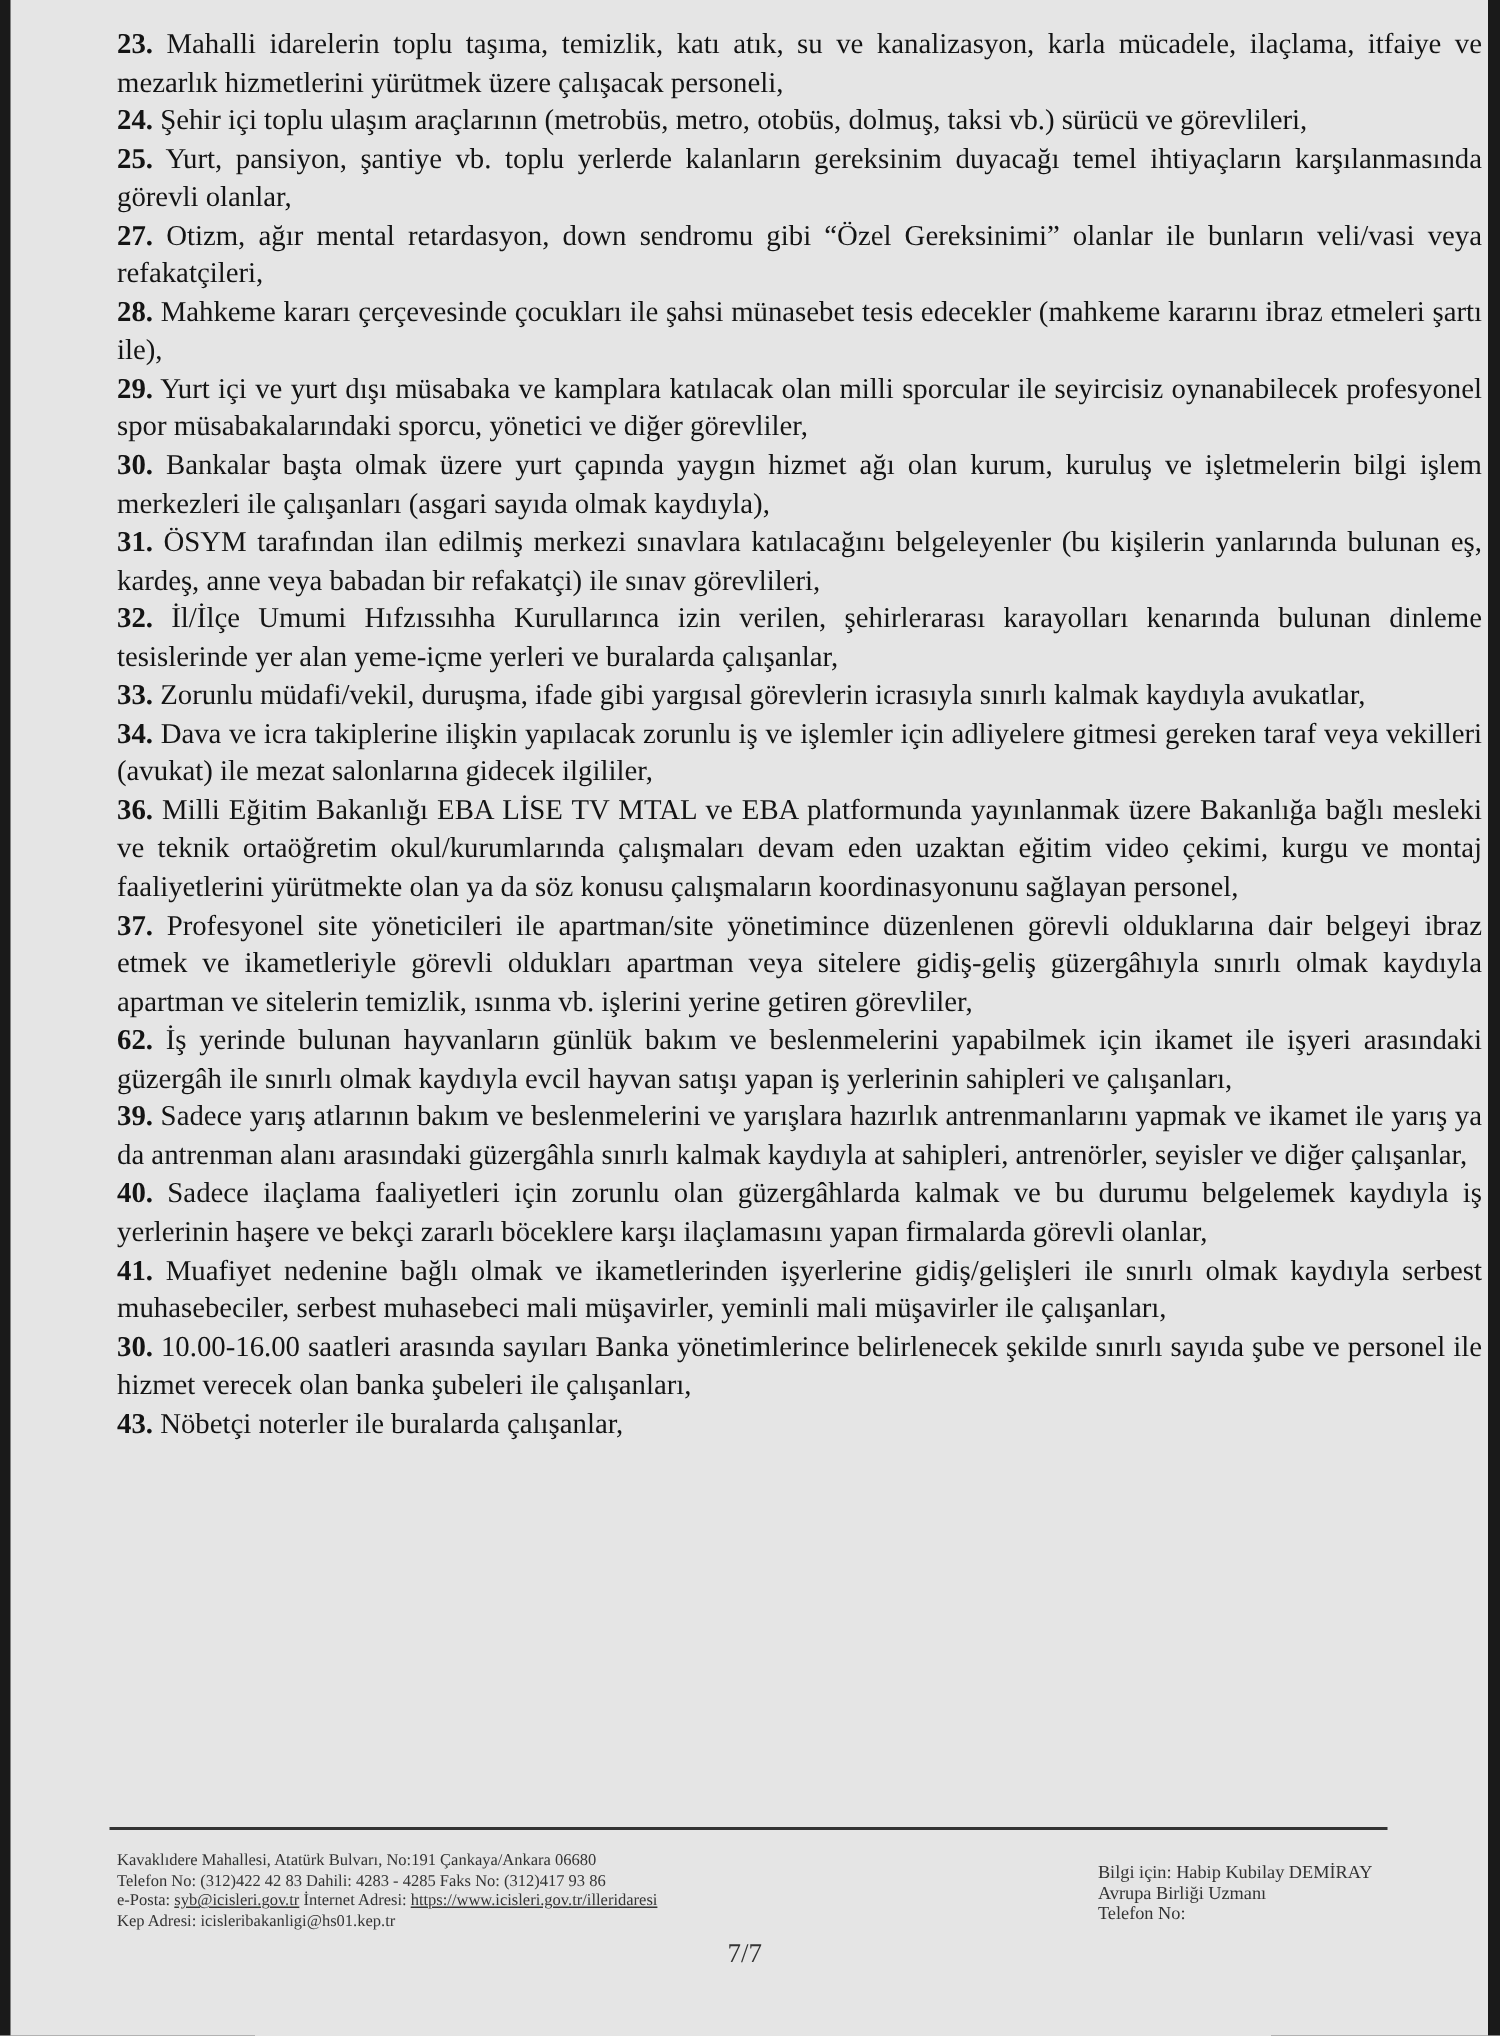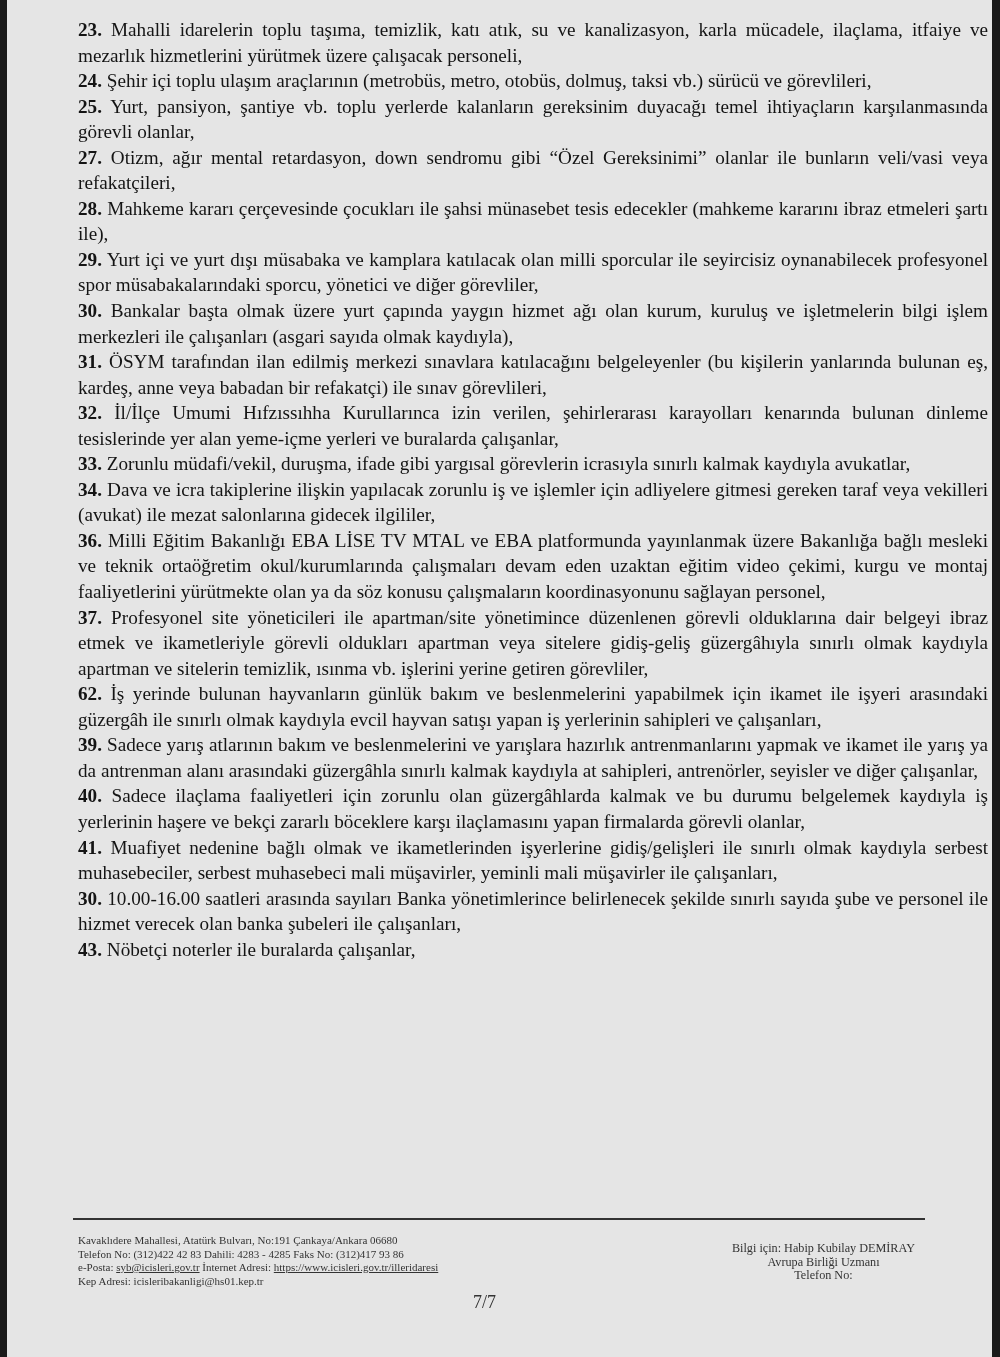--- a/index.html
+++ b/index.html
@@ -51,26 +51,26 @@
     }
     .footer-left a { color: #333333; text-decoration: underline; }
     .footer-right {
       position: absolute;
       right: 77px;
       top: 1242px;
       font-family: "Liberation Serif", serif;
       font-size: 12.2px;
       line-height: 13.6px;
       color: #333333;
-      text-align: center;
+      text-align: left;
       white-space: nowrap;
     }
     .page-num {
       position: absolute;
-      left: 466px;
+      left: 478px;
       top: 1292px;
       font-family: "Liberation Serif", serif;
       font-size: 18px;
       color: #333333;
     }
   </style>
 </head>
 <body>
 
 <div class="page">

